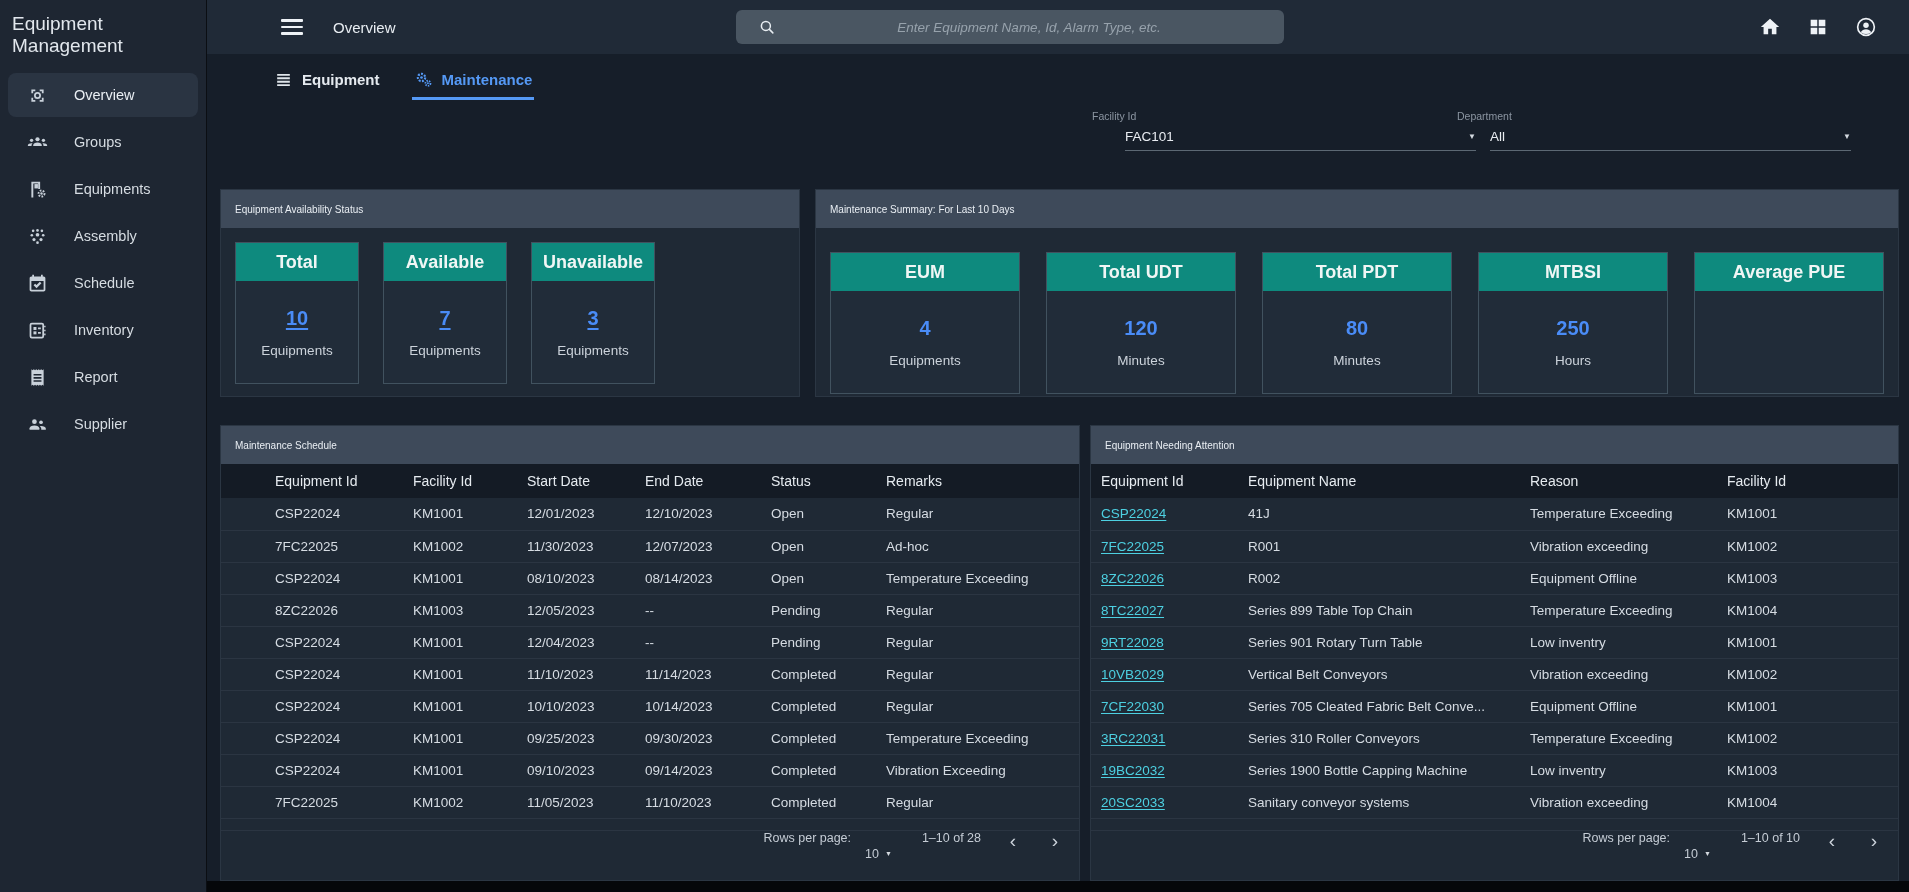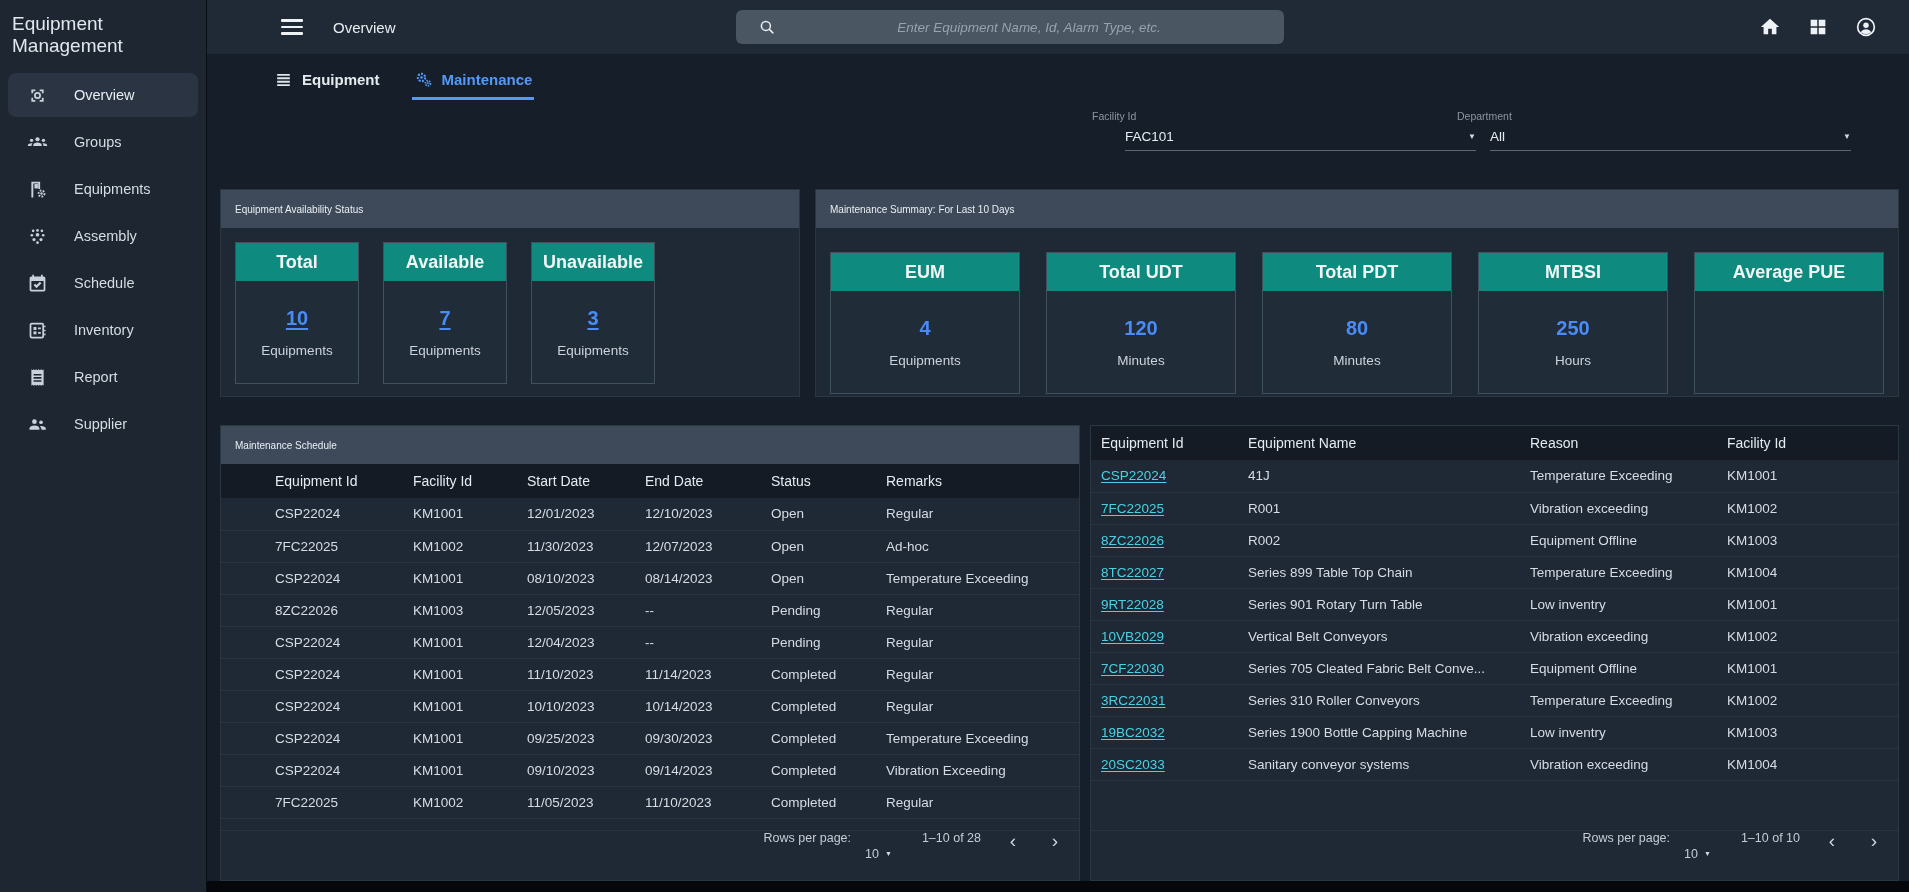--- a/index.html
+++ b/index.html
@@ -472,20 +472,21 @@
             <span>10</span>
             <span class="farrow">▼</span>
           </span>
           <span class="tf-range">1–10 of 28</span>
           <span class="tf-chevron">‹</span>
           <span class="tf-chevron">›</span>
         </div>
       </section>
 
       <section class="panel panel-attention">
+        <div class="panel-header">Equipment Needing Attention</div>
         <table class="data-table attn">
           <colgroup>
             <col style="width:157px">
               <col style="width:282px">
               <col style="width:197px">
               <col>
           </colgroup>
           <thead>
             <tr>
               <th>Equipment Id</th>

